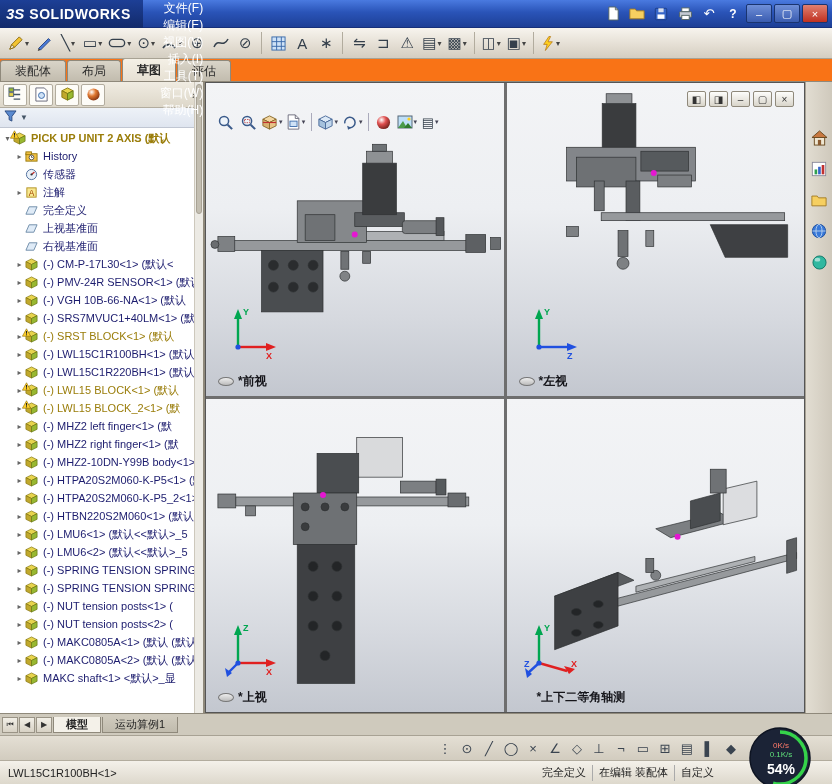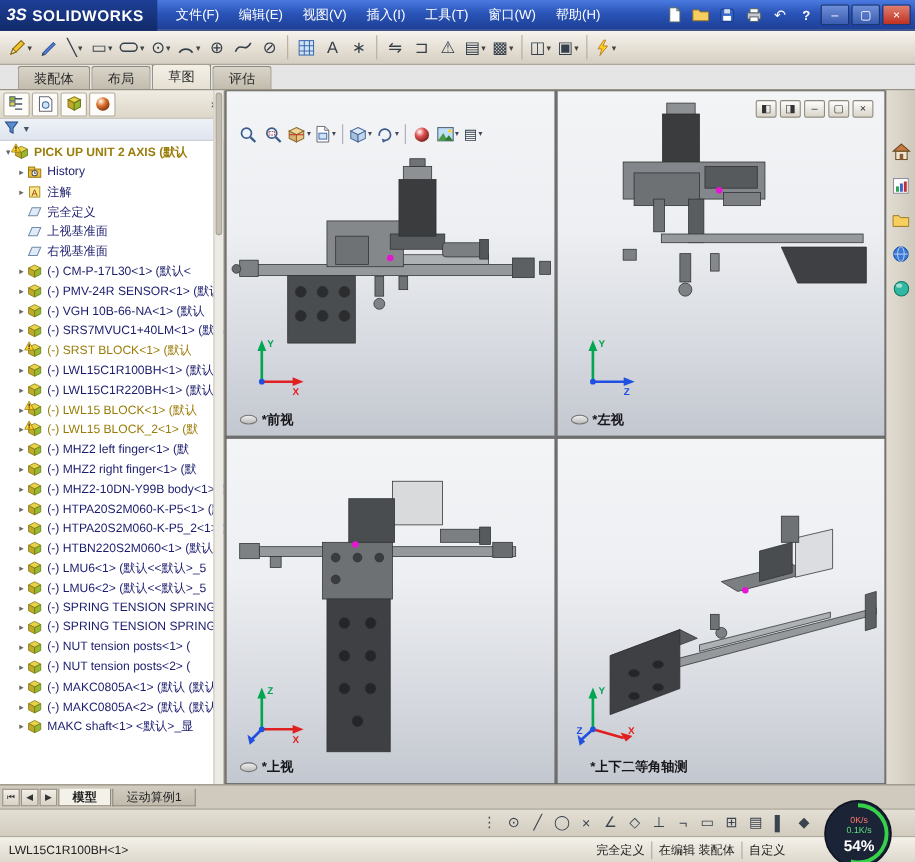--- a/index.html
+++ b/index.html
@@ -7,46 +7,46 @@
   body { font-family:"Liberation Sans","DejaVu Sans",sans-serif; font-size:12px; background:#d6d2c8; position:relative; }
 
   
   .titlebar { position:absolute; top:0; left:0; right:0; height:28px;
     background:linear-gradient(#4a7ae0,#2a54b8 45%,#1d3f96); display:flex; align-items:center; z-index:20;
     border-bottom:1px solid #16307a; }
   .logo-box { height:28px; background:linear-gradient(#1d3f96,#122a6a); display:flex; align-items:center;
     padding:0 12px 0 6px; color:#fff; font-weight:bold; }
   .logo-mark { font-style:italic; margin-right:5px; font-size:15px;text-align:center; }
   .logo-text { font-size:14px; letter-spacing:0.5px; }
-  .menubar { display:flex; align-items:flex-end; height:100%; margin-left:8px; }
+  .menubar { display:flex; align-items:flex-end; height:100%; margin-left:8px;flex-direction:column; }
   .menu-item { color:#fff; padding:0 9px; height:100%; display:flex; align-items:center; cursor:default; }
   .title-icons { margin-left:auto; display:flex; align-items:center; gap:2px; padding-right:4px; }
   .tbtn { width:22px; height:22px; display:flex; align-items:center; justify-content:center;
     border:1px solid rgba(255,255,255,0.25); border-radius:2px; background:rgba(255,255,255,0.08); color:#fff; }
   .tbtn.flat { border-color:transparent; background:transparent; }
   .winbtn { width:26px; height:19px; display:flex; align-items:center; justify-content:center; color:#fff;
     background:linear-gradient(#6f8fd8,#3a5cb0); border:1px solid #1a346f; border-radius:2px; font-size:11px; }
   .winbtn.close { background:linear-gradient(#e08070,#c03020); }
 
   
   .toolbar { position:absolute; top:28px; left:0; right:0; height:31px;
     background:linear-gradient(#f7f4ee,#e3ddd2 60%,#d4cec2); border-bottom:1px solid #a8a294;
     display:flex; align-items:center; padding:0 4px; z-index:19; }
   .tool { height:25px; min-width:24px; display:flex; align-items:center; justify-content:center;
     color:#35404c; font-size:15px; padding:0 2px; border:1px solid transparent; border-radius:2px; }
   .tool .dd { font-size:8px; color:#444; margin-left:1px; }
   .tsep { width:1px; height:22px; background:#b2ac9e; margin:0 4px; }
 
   
-  .tabrow { position:absolute; top:59px; left:0; right:0; height:23px; background:#e5e5e5;
-    display:flex; align-items:flex-end; padding-left:16px; border-bottom:1px solid #8f897b; z-index:18; }
+  .tabrow { position:absolute; top:59px; left:0; right:0; height:23px; background:#f97316;
+    display:flex; align-items:flex-end; padding-left:0; border-bottom:1px solid #8f897b; z-index:18; }
   .ctab { height:21px; padding:0 14px; display:flex; align-items:center; margin-right:1px;
     background:linear-gradient(#d9d4c8,#c2bcae); border:1px solid #8f897b; border-bottom:none;
     border-radius:3px 3px 0 0; color:#2b2b2b; }
-  .ctab.active { background:linear-gradient(#f4f0e6,#e6e0d3); font-weight:normal; height:23px; }
+  .ctab.active { background:linear-gradient(#f4f0e6,#e6e0d3); font-weight:bold; height:23px; }
 
   
   .workspace { position:absolute; top:82px; left:0; right:0; bottom:71px; display:flex; }
 
   
   .leftpanel { width:205px; background:#fff; border-right:2px solid #8f897b; display:flex; flex-direction:column; position:relative; }
   .panel-tabs { height:26px; background:linear-gradient(#f0ece2,#ddd7c9); border-bottom:1px solid #b2ac9e;
     display:flex; align-items:center; padding:0 3px; gap:2px; }
   .ptab { width:24px; height:22px; display:flex; align-items:center; justify-content:center;
     border:1px solid #b2ac9e; border-radius:2px; background:#fdfcf8; }
@@ -343,20 +343,31 @@
           <span class="tw">▸</span>
           <span class="ticon">
             <svg width="13" height="13" viewBox="0 0 14 14">
               <rect x="1" y="4" width="12" height="8" fill="#f0c040" stroke="#9a7a10"></rect>
               <rect x="1" y="2" width="6" height="3" fill="#f0c040" stroke="#9a7a10"></rect>
               <circle cx="7" cy="8" r="2.6" fill="#fff" stroke="#555"></circle>
               <path d="M7,6.3 L7,8 L8.4,8" stroke="#555" fill="none"></path>
             </svg>
           </span>
           <span class="tlabel">History</span>
+        </div>
+        <div class="tree-row child">
+          <span class="tw"></span>
+          <span class="ticon">
+            <svg width="13" height="13" viewBox="0 0 14 14">
+              <circle cx="7" cy="7" r="5.5" fill="#e8f0f8" stroke="#4a6a9a"></circle>
+              <line x1="7" y1="7" x2="10.2" y2="4.3" stroke="#c03030" stroke-width="1.4"></line>
+              <circle cx="7" cy="7" r="1.2" fill="#333"></circle>
+            </svg>
+          </span>
+          <span class="tlabel">传感器</span>
         </div>
         <div class="tree-row child">
           <span class="tw">▸</span>
           <span class="ticon">
             <svg width="13" height="13" viewBox="0 0 14 14">
               <rect x="2" y="2" width="10" height="10" fill="#f8e890" stroke="#b09020"></rect>
               <text x="7" y="10.6" font-size="9" text-anchor="middle" fill="#a04000">A</text>
             </svg>
           </span>
           <span class="tlabel">注解</span>

